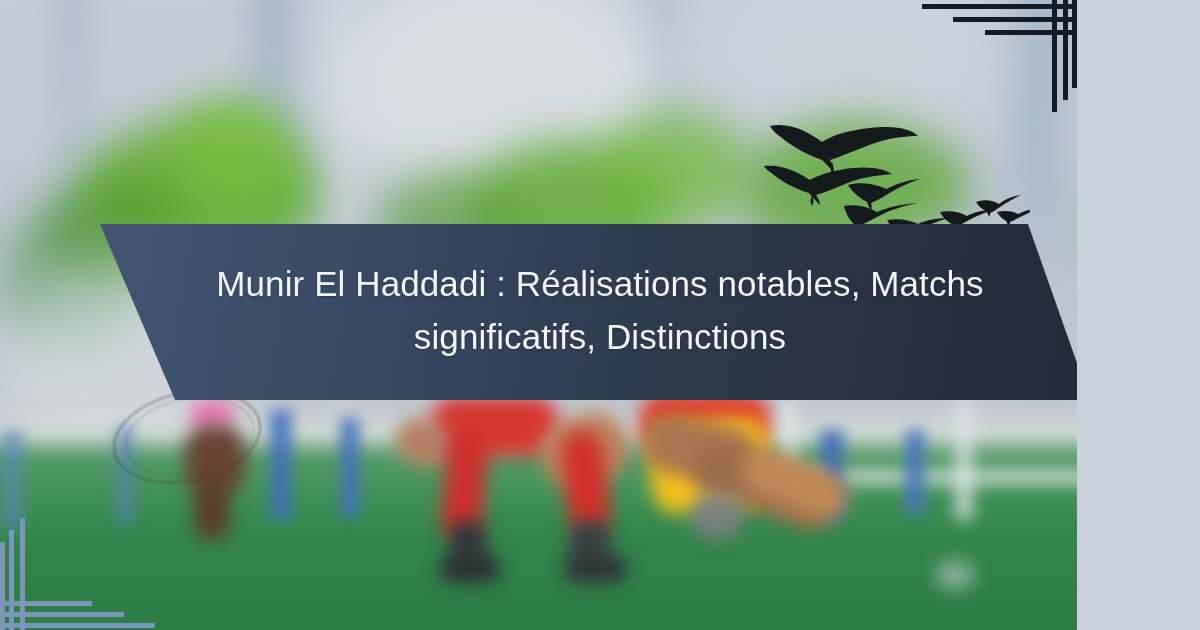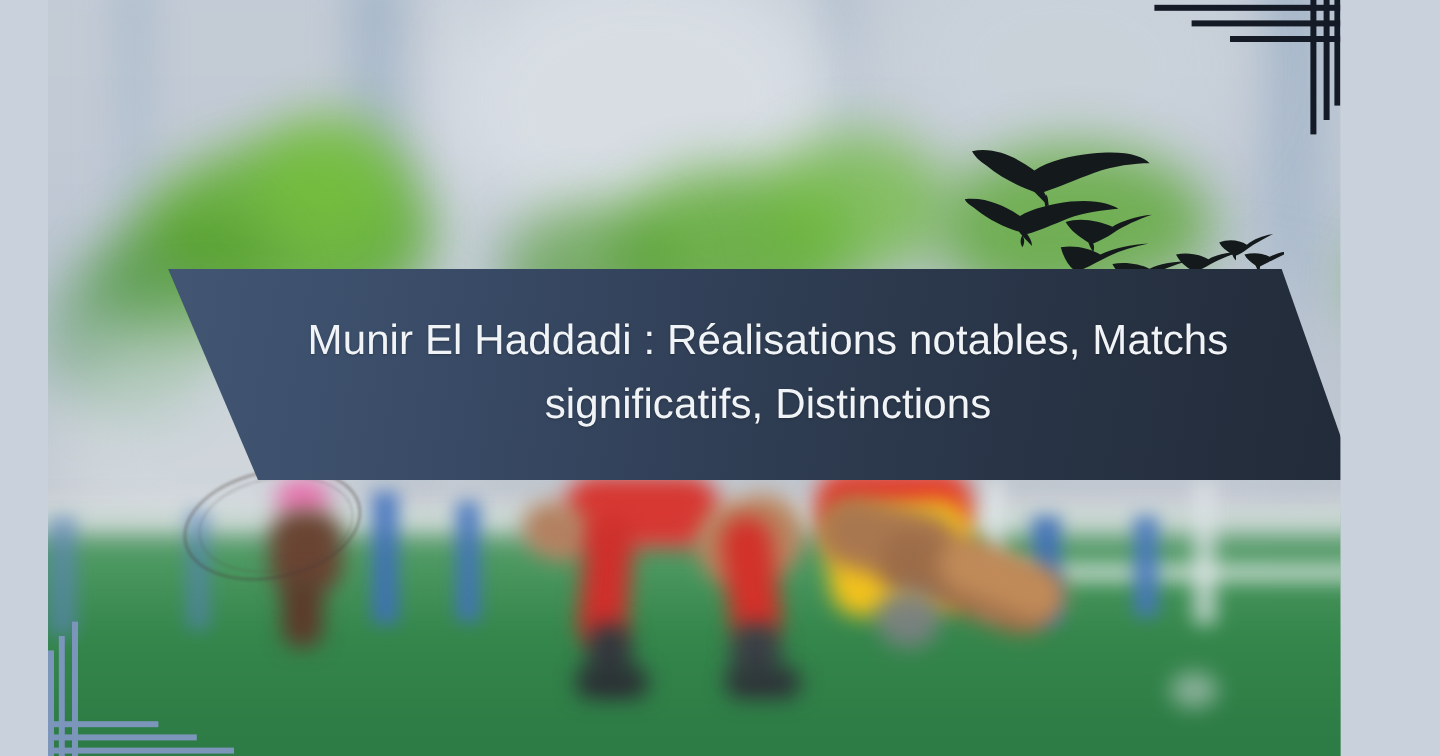--- a/index.html
+++ b/index.html
@@ -7,21 +7,20 @@
     width:1200px; height:630px;
     overflow:hidden;
     background:#c9d2dc;
     font-family:"Liberation Sans", sans-serif;
   }
 
   #stage {
     position:relative;
     width:1077px; height:630px;
     overflow:hidden;
-    margin-left:40px;
   }
 
   
   .bg-root { position:absolute; inset:0; overflow:hidden; }
 
   .bg-base {
     position:absolute; inset:-40px;
     background:
       linear-gradient(to bottom,
         #c4ccd6 0%,

